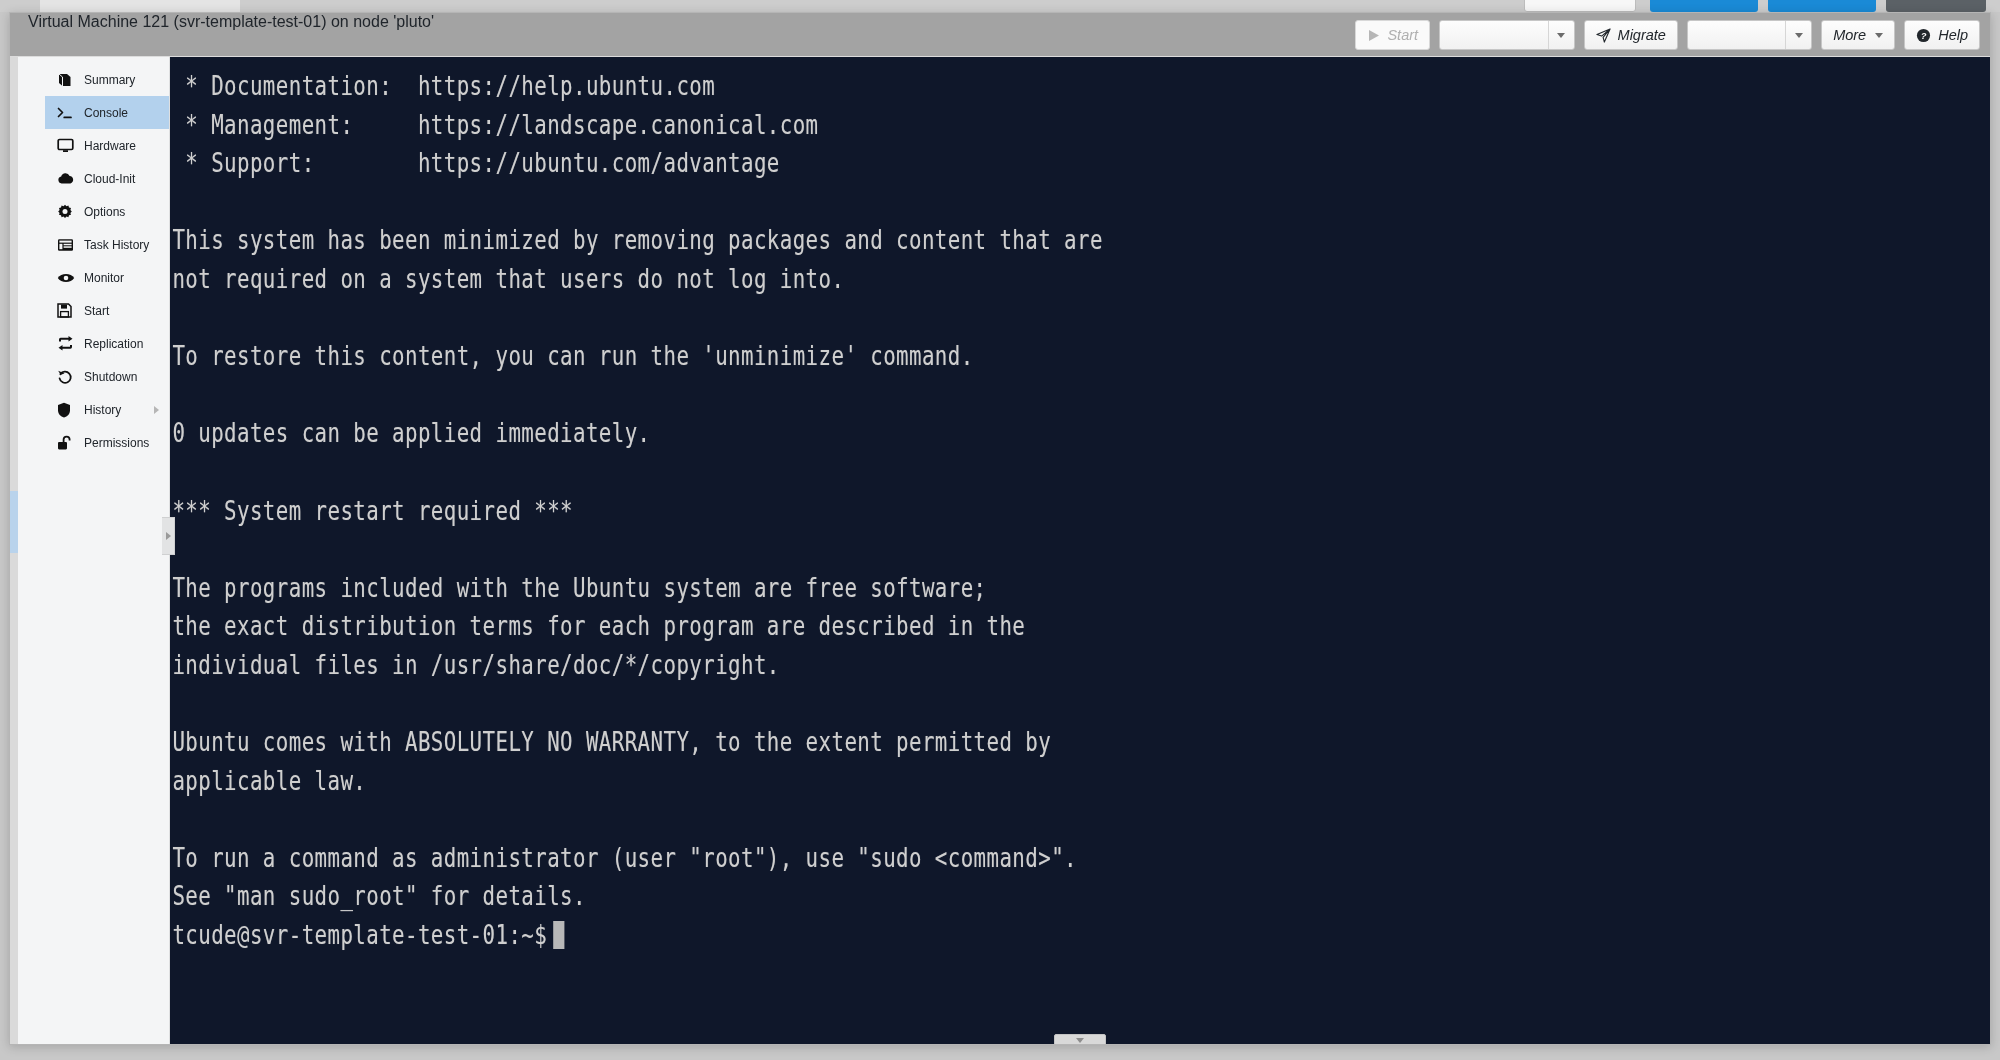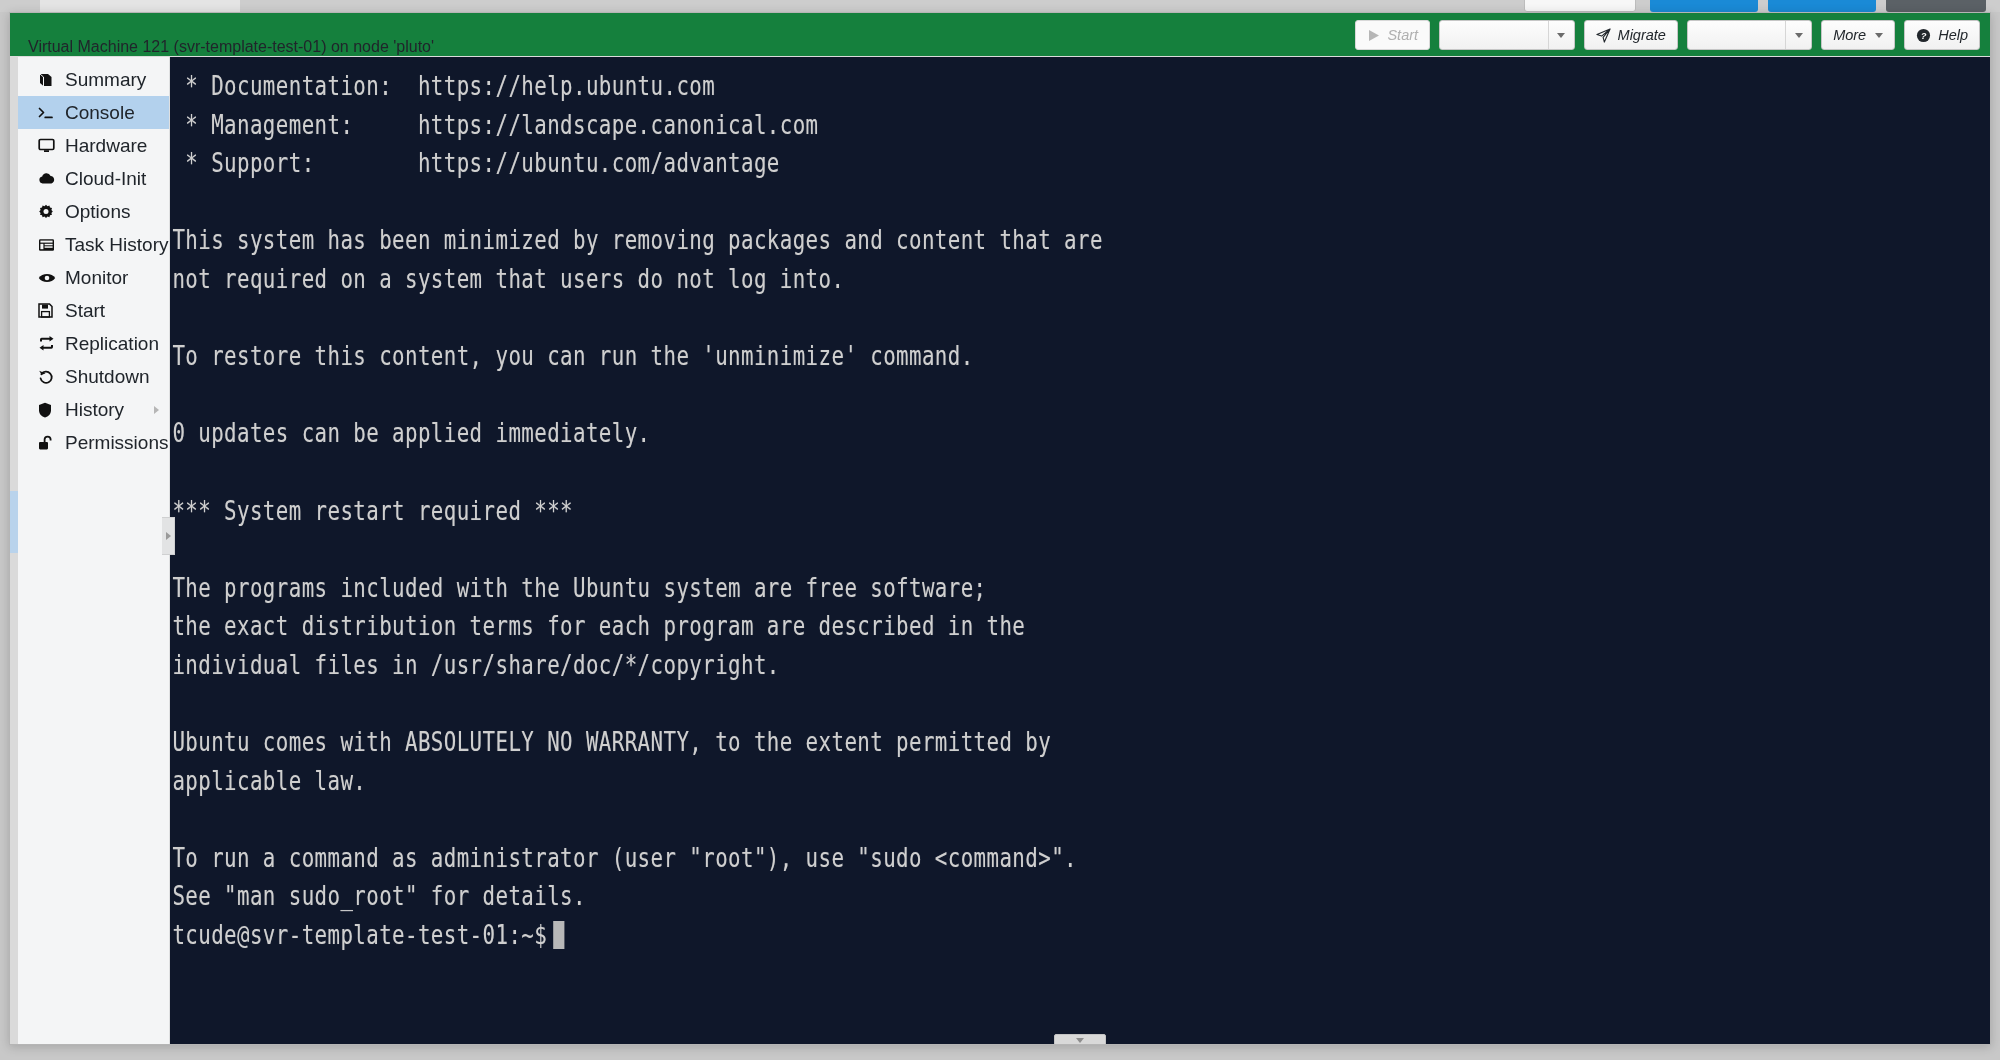--- a/index.html
+++ b/index.html
@@ -41,23 +41,23 @@
     border: 1px solid #b5b5b5;
     box-shadow: 0 2px 10px rgba(0,0,0,.18);
     display: flex; flex-direction: column;
     overflow: hidden;
   }
 
   
   #titlebar {
     position: relative;
     height: 44px; min-height: 44px;
-    background: #15803d;
+    background: #a3a3a3;
     border-bottom: 1px solid #dcdcdc;
-    display: flex; align-items: flex-end;
+    display: flex; align-items: flex-start;
   }
   #title-text {
     margin-left: 18px;
     font-size: 16px; color: #20252b;
     white-space: nowrap;
   }
   #toolbar {
     position: absolute; right: 10px; top: 0; height: 44px;
     display: flex; align-items: center; gap: 9px; font-style: italic;
   }
@@ -119,25 +119,26 @@
     width: 152px; flex: 0 0 152px;
     background: #f4f5f6;
     border-right: 1px solid #dfe0e1;
     padding-top: 6px;
     position: relative;
     z-index: 3;
   }
   .nav-item {
     display: flex; align-items: center;
     height: 33px;
-    padding-left: 20px;
-    font-size: 19px;
+    padding-left: 12px;
+    font-size: 12px;
     color: #20252b;
     cursor: pointer;
     position: relative;
+    margin-left: 27px;
   }
   .nav-item.active { background: #b3d1ed; }
   .nav-item .nicon {
     width: 22px; min-width: 22px;
     display: inline-flex; align-items: center; justify-content: flex-start;
     color: #111;
   }
   .nav-item .nicon svg { display: block; }
   .nav-item .nlabel { margin-left: 5px; }
   .nav-item .subcaret {

